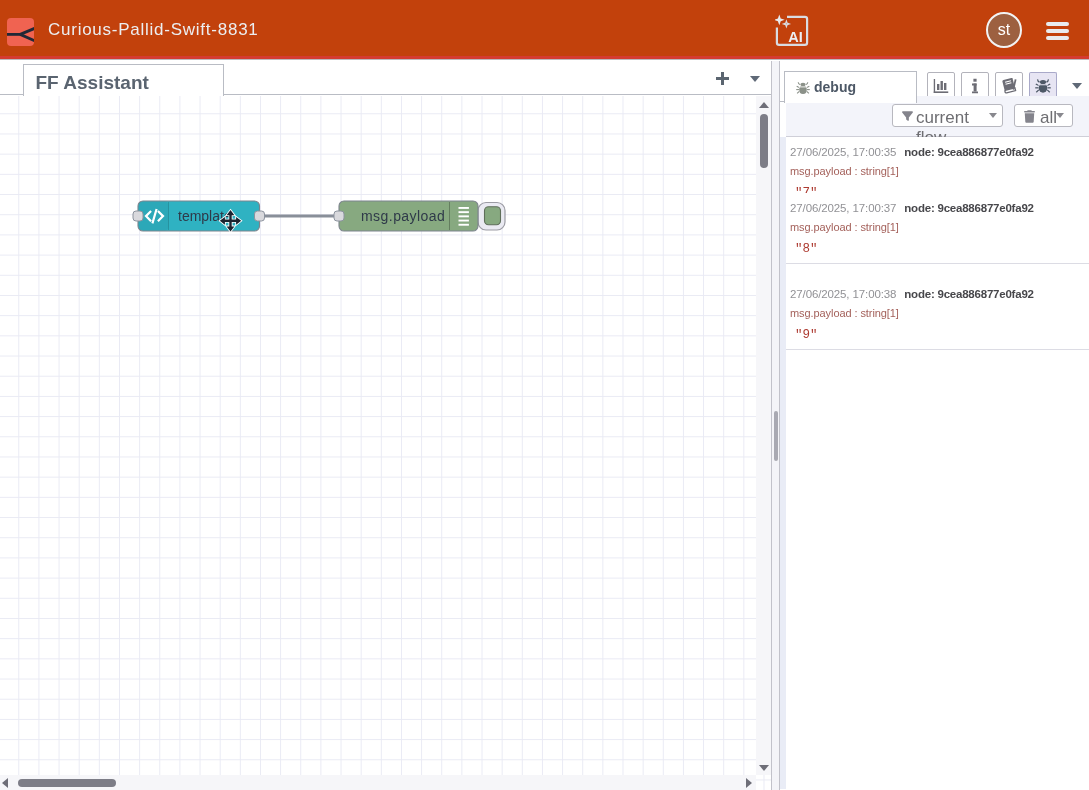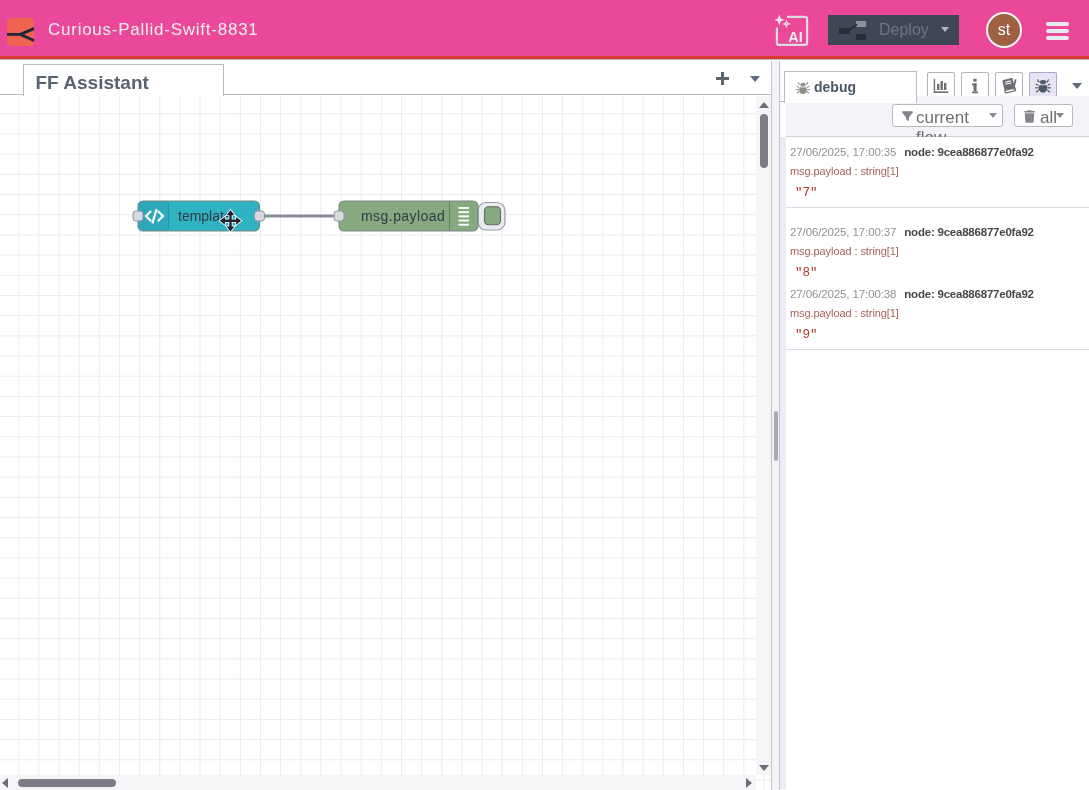--- a/index.html
+++ b/index.html
@@ -1,20 +1,20 @@
 <!DOCTYPE html>
 <html><head>
 <meta charset="utf-8">
 <style>
   * { margin:0; padding:0; box-sizing:border-box; }
   html,body { width:1089px; height:790px; overflow:hidden; font-family:"Liberation Sans",sans-serif; background:#fff; }
   #app { position:relative; width:1089px; height:790px; }
 
   
-  #header { position:absolute; left:0; top:0; width:1089px; height:56px; background:#ec4899; }
+  #header { position:absolute; left:0; top:0; width:1089px; height:56px; background:#c2410c; }
   #redbar { position:absolute; left:0; top:56px; width:1089px; height:4px; background:#d53b31; border-bottom:1px solid #b9b9bd; }
   #logo { position:absolute; left:7px; top:18px; }
   #title { position:absolute; left:48px; top:20px; font-size:17px; color:#eceef1; letter-spacing:0.75px; }
   #aiicon { position:absolute; left:775px; top:13px; }
   #deploy { position:absolute; left:828px; top:15px; width:131px; height:30px; background:#3f4654; }
   #deploy .dtext { position:absolute; left:51px; top:6px; font-size:16px; color:#6c7687; }
   #deploy svg { position:absolute; left:11px; top:6px; }
   #deploy .dcaret { position:absolute; left:113px; top:12px; width:0; height:0; border-left:4.5px solid transparent; border-right:4.5px solid transparent; border-top:5.5px solid #b6bac2; }
   #avatar { position:absolute; left:986px; top:12px; width:36px; height:36px; border-radius:50%; background:#9d6040; border:2px solid #f2f3f4; color:#fff; font-size:16px; text-align:center; line-height:31px; }
   #burger { position:absolute; left:1046px; top:22px; }
@@ -76,21 +76,21 @@
   #fbtn .bcaret { left:96px; }
   #abtn .bcaret { left:41px; }
 
   #msgarea { position:absolute; left:0; top:76px; width:310px; height:652px; background:#fff; }
   #msgstrip { position:absolute; left:0; top:0; width:6px; height:652px; background:#e9ecf6; }
   .dmsg { position:absolute; left:6px; width:304px; height:71px; background:#fff; border-bottom:1px solid #dcdce4; }
   .dmsg .row1 { position:absolute; left:4px; top:9px; font-size:11.5px; color:#919195; letter-spacing:-0.12px;text-align:right; }
   .dmsg .row1 b { color:#47474b; padding-left:8px; letter-spacing:-0.22px; }
   .dmsg .row2 { position:absolute; left:4px; top:28px; font-size:11px; color:#a4615b; letter-spacing:-0.08px; }
   .dmsg .row3 { position:absolute; left:9px; top:49px; font-size:12.5px; font-family:"Liberation Mono",monospace; color:#ad3a30; }
-  #m1 { top:0px; } #m2 { top:80px;padding-left:15px; } #m3 { top:142px; }
+  #m1 { top:0px; } #m2 { top:56px;padding-left:15px; } #m3 { top:142px; }
 </style>
 </head>
 <body>
 <div id="app">
 
   <div id="header">
     <div id="logo">
       <svg width="27" height="28" viewBox="0 0 27 28">
         <rect x="0" y="0" width="27" height="28" rx="4" fill="#f06351"></rect>
         <g stroke="#212836" stroke-width="2.8" fill="none">
@@ -101,30 +101,20 @@
       </svg>
     </div>
     <div id="title">Curious-Pallid-Swift-8831</div>
     <div id="aiicon">
       <svg width="34" height="34" viewBox="0 0 34 34">
         <path d="M 12 3.9 H 29.9 Q 32.1 3.9 32.1 6.1 V 29.7 Q 32.1 31.9 29.9 31.9 H 4.1 Q 1.9 31.9 1.9 29.7 V 14.5" fill="none" stroke="#d9dce1" stroke-width="2.2"></path>
         <path d="M 4.3 1.4 L 5.7 5.4 L 9.7 6.8 L 5.7 8.2 L 4.3 12.2 L 2.9 8.2 L -1.1 6.8 L 2.9 5.4 Z" fill="#e8eaee"></path>
         <path d="M 11.4 8.2 L 12.1 10.2 L 14.1 10.9 L 12.1 11.6 L 11.4 13.6 L 10.7 11.6 L 8.7 10.9 L 10.7 10.2 Z" fill="none" stroke="#d9dce1" stroke-width="1.3"></path>
         <text x="13.2" y="29" font-family="Liberation Sans" font-size="14.5" font-weight="bold" fill="#eceef1">AI</text>
       </svg>
-    </div>
-    <div id="deploy">
-      <svg width="30" height="19" viewBox="0 0 30 19">
-        <rect x="0" y="7" width="11" height="6" fill="#272c38"></rect>
-        <rect x="17" y="0" width="10" height="6" fill="#8b919d"></rect>
-        <rect x="17" y="13" width="10" height="6" fill="#272c38"></rect>
-        <path d="M 10 9 L 18 3.5" stroke="#272c38" stroke-width="1.6" fill="none"></path>
-      </svg>
-      <div class="dtext">Deploy</div>
-      <div class="dcaret"></div>
     </div>
     <div id="avatar">st</div>
     <div id="burger">
         <div></div>
         <div></div>
         <div></div>
       </div>
   </div>
   <div id="redbar"></div>
 

